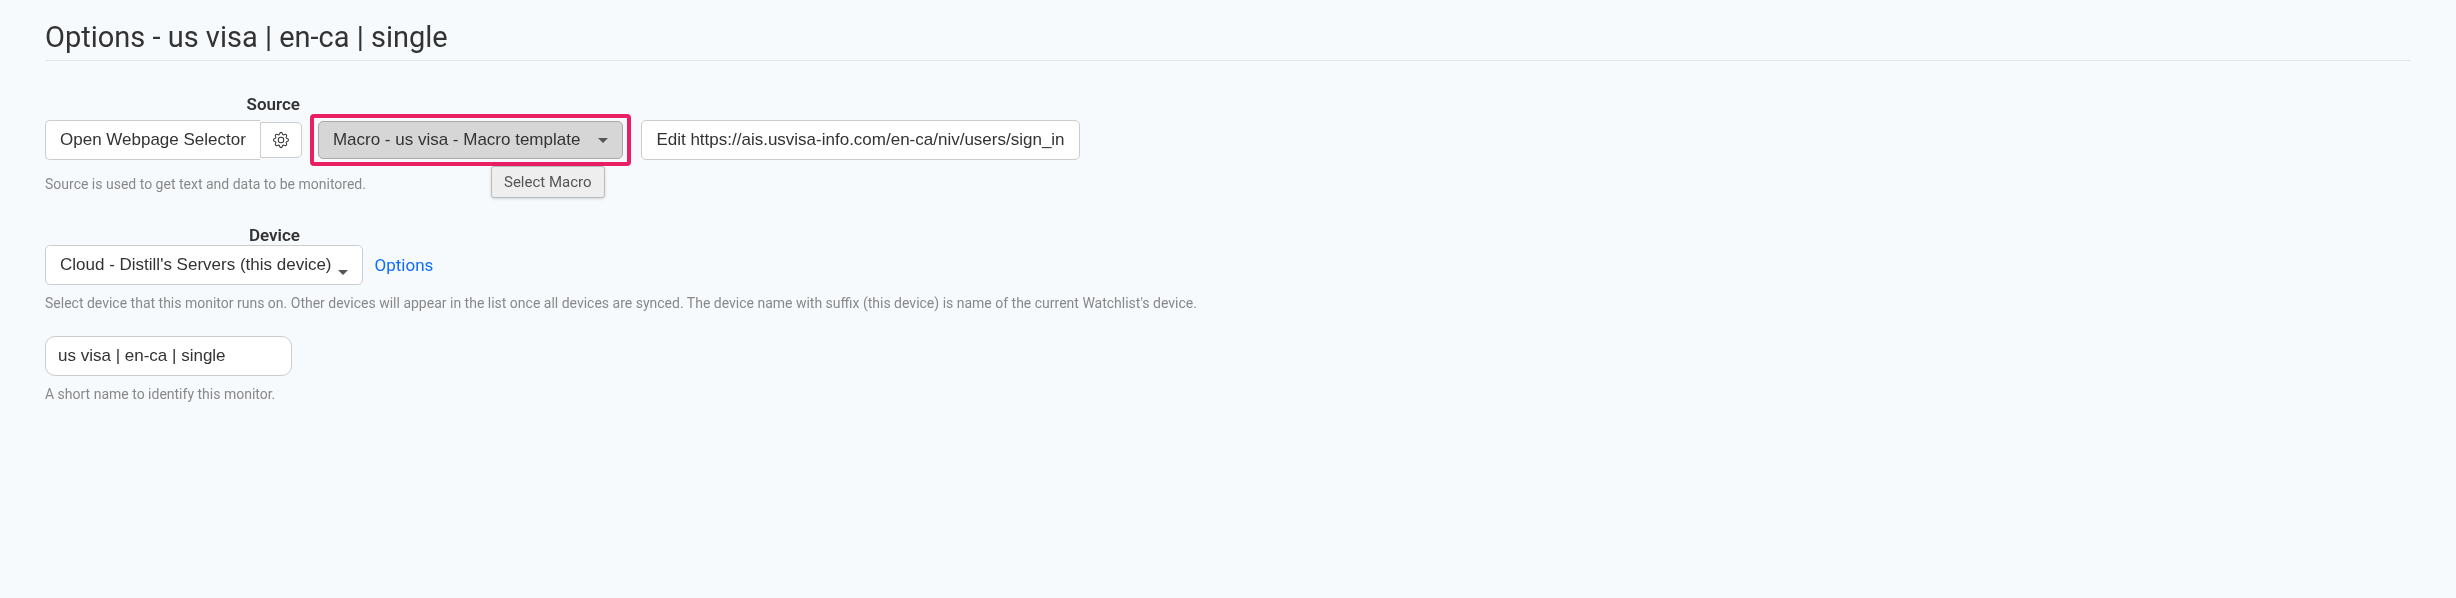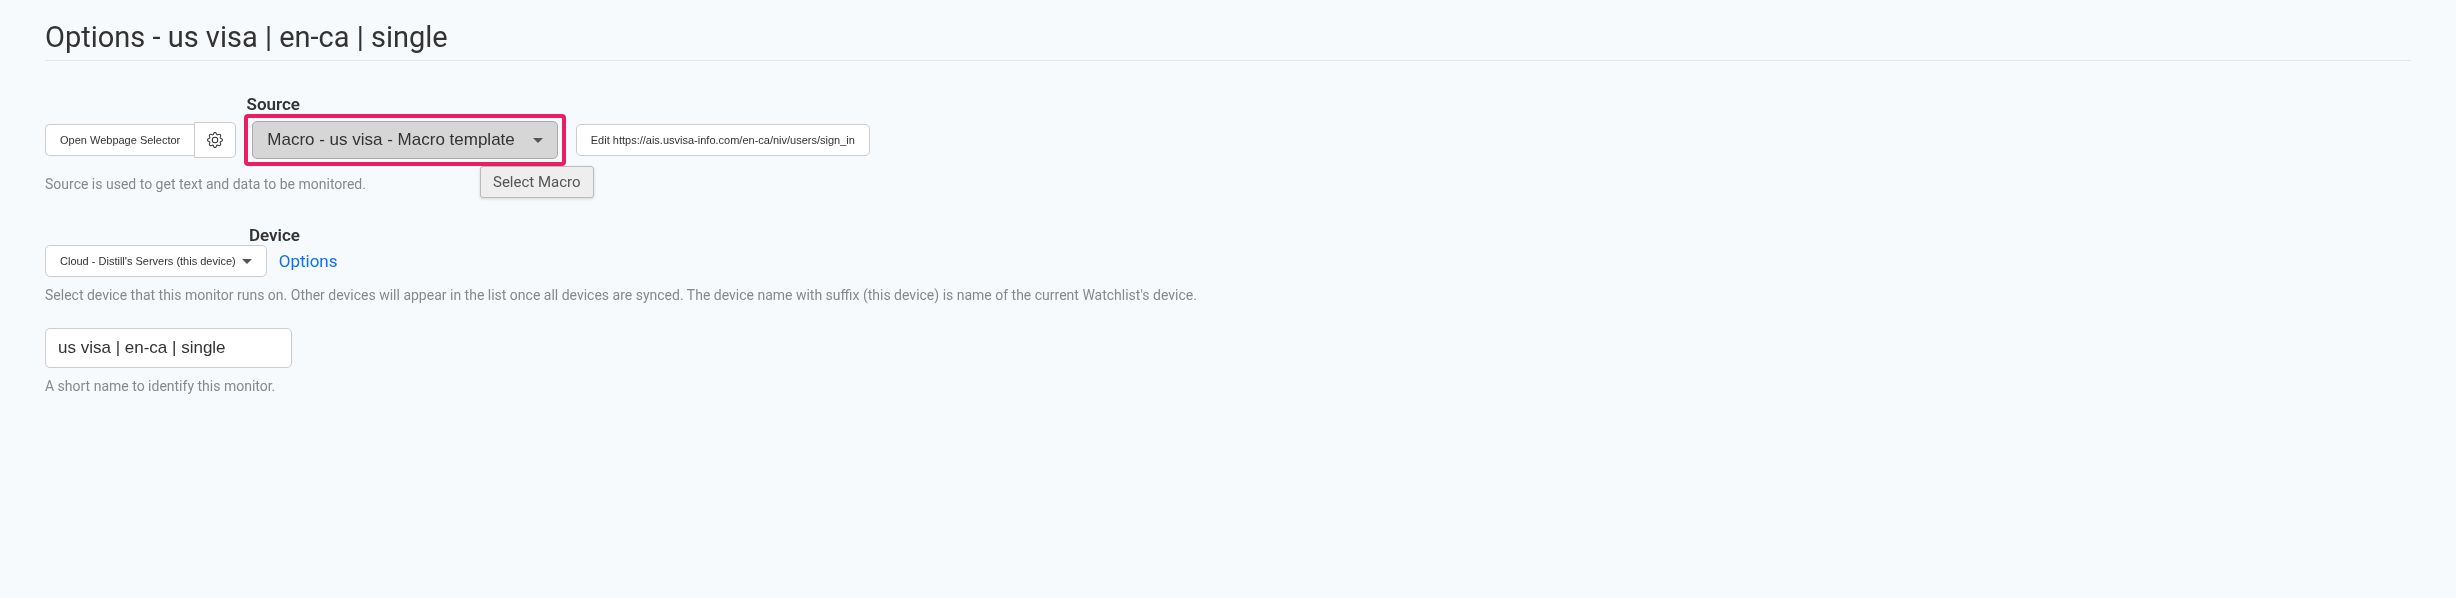--- a/index.html
+++ b/index.html
@@ -52,25 +52,25 @@
     .btn-row {
       display: flex;
       align-items: center;
       gap: 0;
     }
     .btn {
       background: #fff;
       border: 1px solid #ccc;
       border-radius: 5px;
       padding: 9px 14px;
-      font-size: 11px;
+      font-size: 17px;
       color: #333;
       cursor: pointer;
       display: inline-flex;
-      align-items: center;
+      align-items: flex-end;
       white-space: nowrap;
     }
     .btn-group-left {
       border-top-right-radius: 0;
       border-bottom-right-radius: 0;
       border-right: none;
     }
     .btn-group-right {
       border-top-left-radius: 0;
       border-bottom-left-radius: 0;
@@ -109,21 +109,21 @@
       margin-left: 6px;
     }
     .help-text {
       font-size: 14px;
       color: #888;
       margin-top: 10px;
     }
     .tooltip {
       position: absolute;
       top: 52px;
-      left: 435px;
+      left: 446px;
       background: #eee;
       border: 1px solid #bbb;
       border-radius: 3px;
       padding: 6px 12px;
       font-size: 15px;
       color: #555;
       box-shadow: 0 1px 3px rgba(0,0,0,0.15);
     }
     .options-link {
       color: #0d6efd;
@@ -131,21 +131,21 @@
       margin-left: 12px;
       font-size: 17px;
       cursor: pointer;
     }
     .text-input {
       width: 100%;
       max-width: 2100px;
       padding: 9px 12px;
       font-size: 17px;
       border: 1px solid #ccc;
-      border-radius: 5px;
+      border-radius: 10px;
       background: #fff;
       color: #333;
     }
     .gear-icon {
       width: 16px;
       height: 16px;
     }
   </style>
 </head>
 <body>

